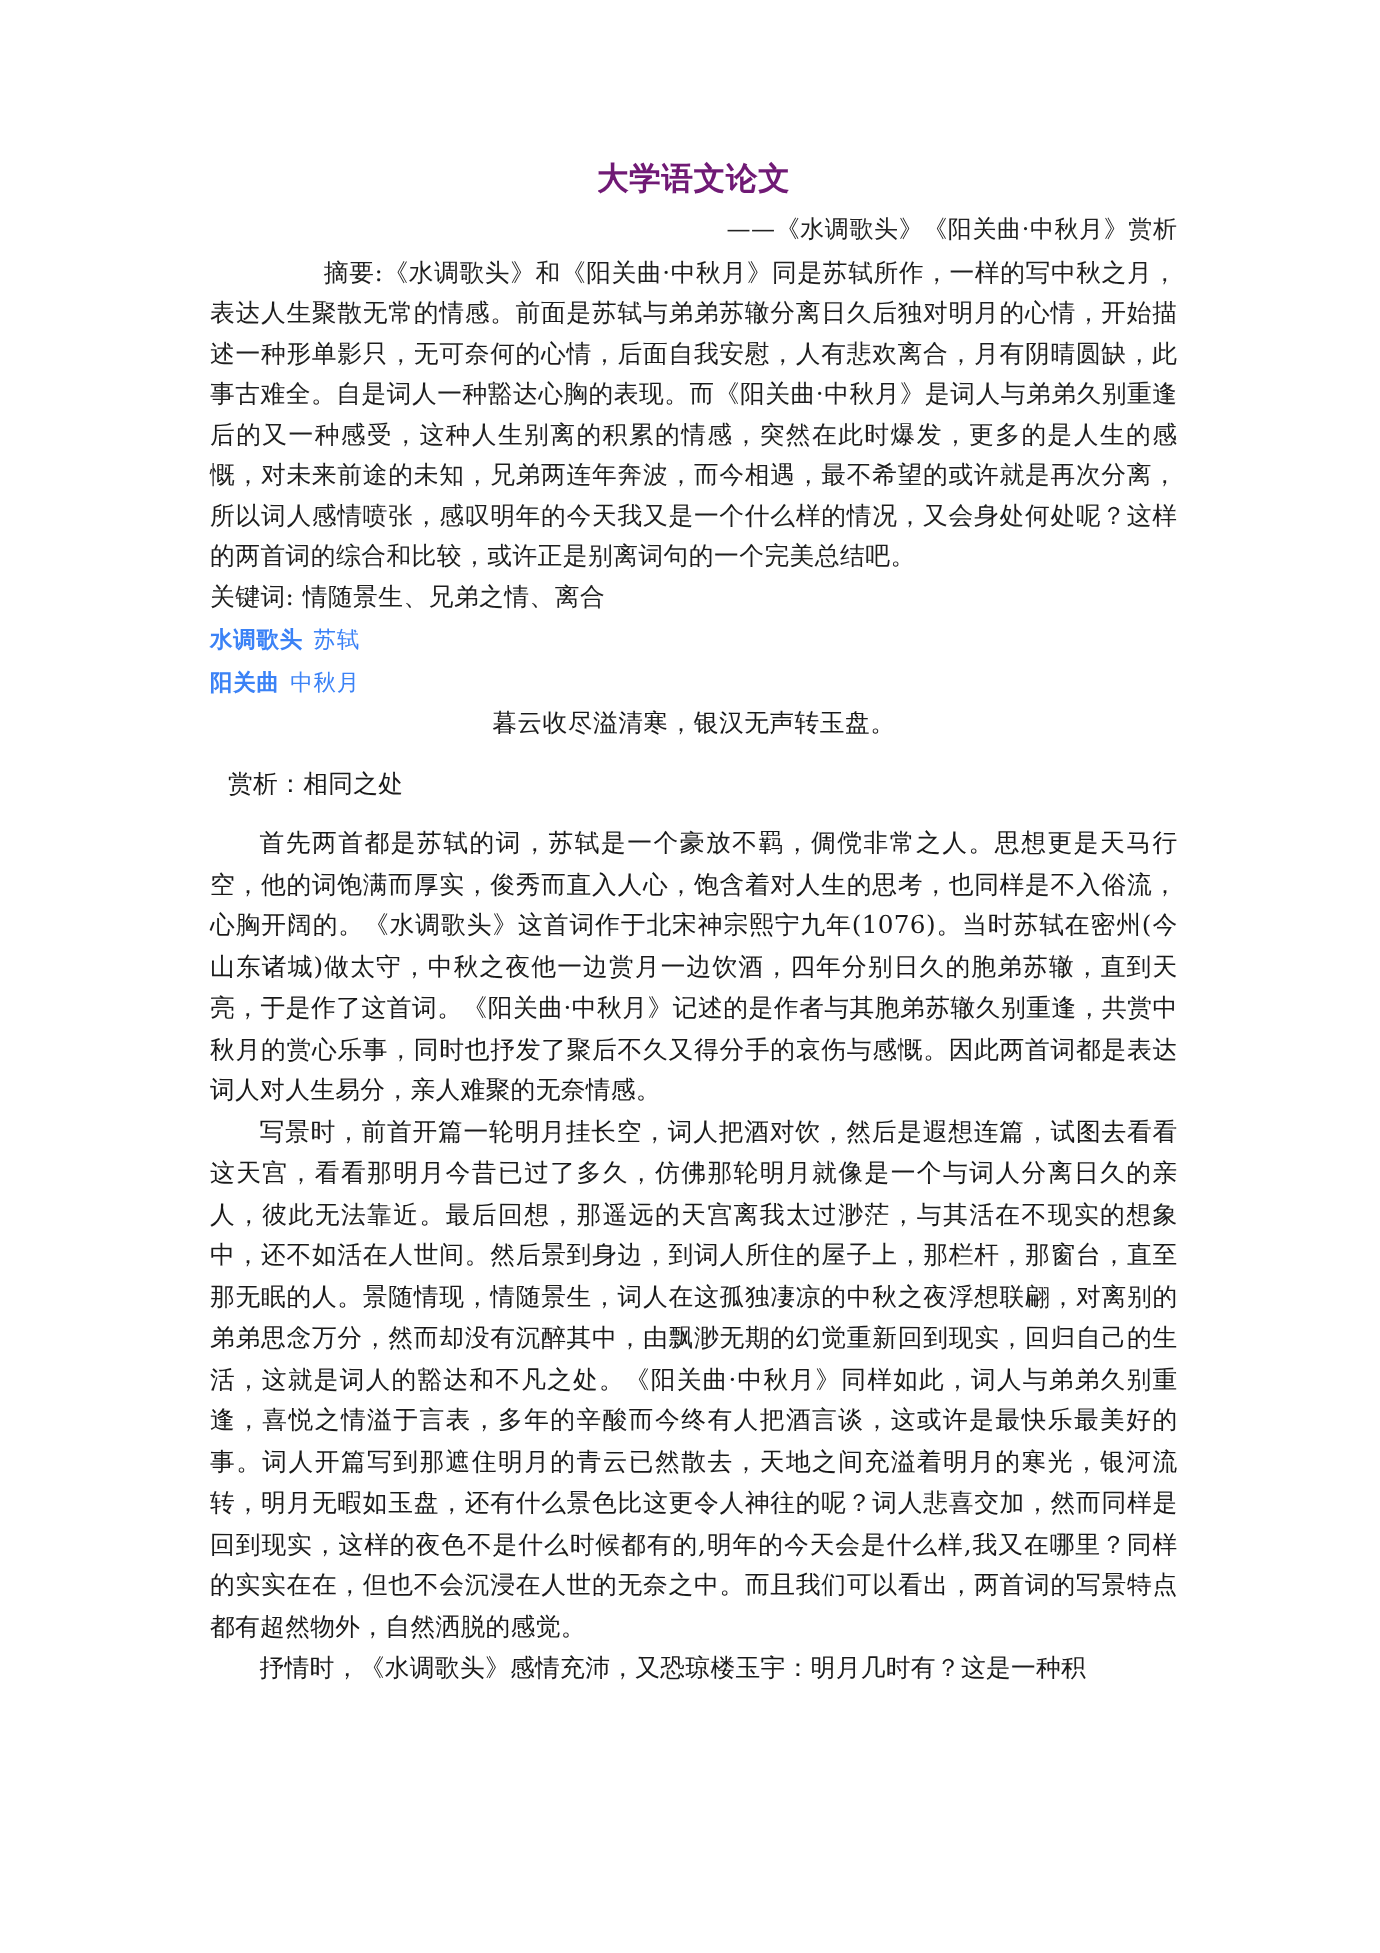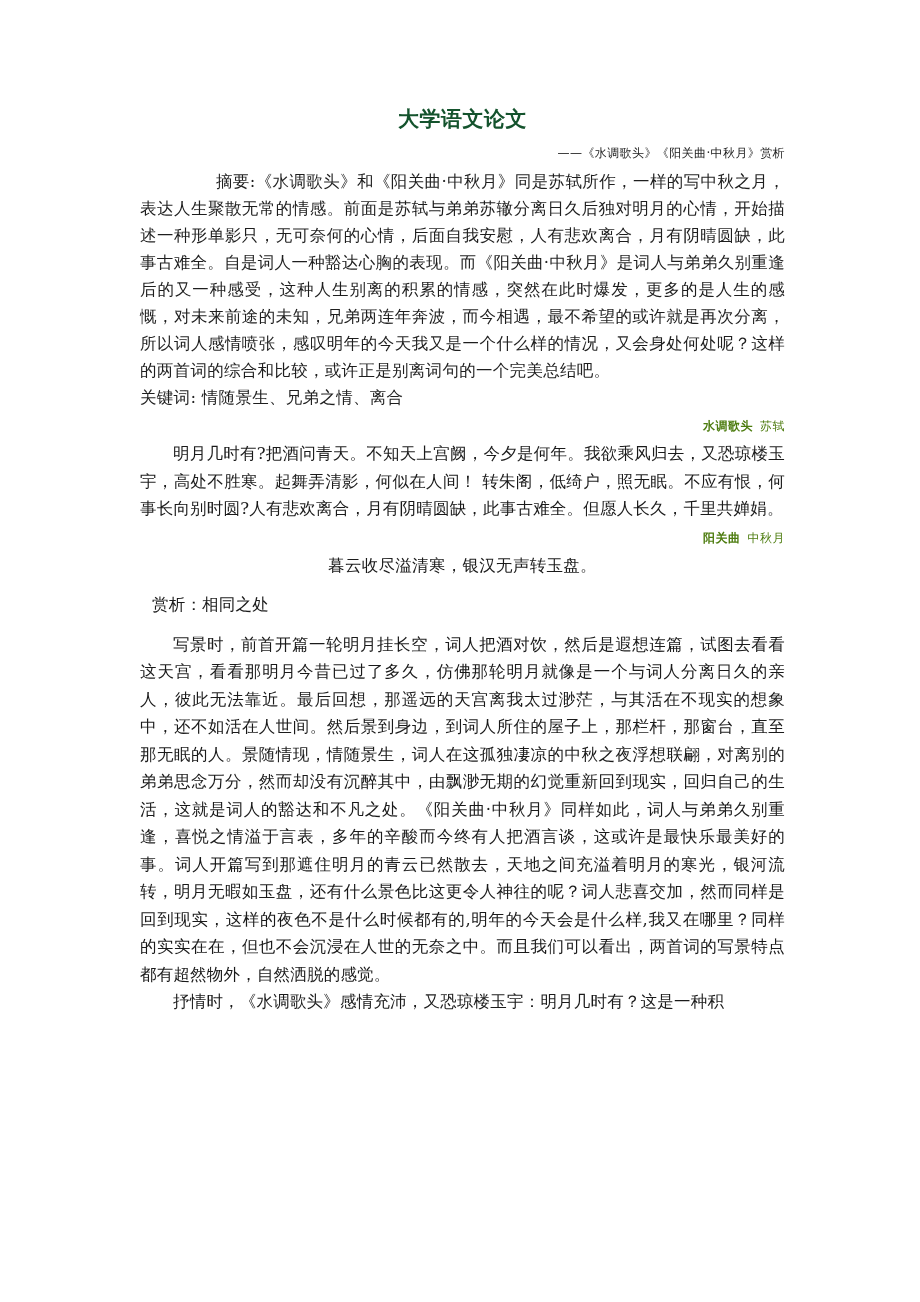--- a/index.html
+++ b/index.html
@@ -28,28 +28,28 @@
     width: 645px;
   }
 
   
   .doc-title {
     text-align: center;
     font-family: "DejaVu Sans", "Liberation Sans", sans-serif;
     font-weight: bold;
     font-size: 21px;
     line-height: 30px;
-    color: #14532d;
+    color: #701a75;
     letter-spacing: 0.5px;
     margin: 0 0 6px 0;
   }
   .doc-subtitle {
     text-align: right;
     font-family: "DejaVu Serif", "Liberation Serif", serif;
-    font-size: 12px;
+    font-size: 16px;
     line-height: 26px;
     color: #222222;
     margin: 0 0 2px 0;
     letter-spacing: 0.4px;
   }
 
   
   .kai {
     font-family: "DejaVu Serif", "Liberation Serif", serif;
     font-size: 16.5px;
@@ -63,24 +63,24 @@
   .abstract {
     text-indent: 4.6em;
   }
   .keywords {
     text-indent: 0;
     margin-top: 0px;
   }
 
   
   .poem-head {
-    text-align: right;
-    font-size: 12px;
+    text-align: left;
+    font-size: 15px;
     line-height: 28px;
-    color: #4d7c0f;
+    color: #3b82f6;
     font-family: "DejaVu Sans", "Liberation Sans", sans-serif;
     margin: 1px 0 0 0;
   }
   .poem-head .t {
     font-weight: bold;
     letter-spacing: 0.5px;
   }
   .poem-head .a {
     font-weight: normal;
     font-family: "DejaVu Serif", "Liberation Serif", serif;
@@ -133,29 +133,29 @@
     <div class="doc-subtitle">——《水调歌头》《阳关曲·中秋月》赏析</div>
 
     <p class="kai abstract">摘要:《水调歌头》和《阳关曲·中秋月》同是苏轼所作，一样的写中秋之月，表达人生聚散无常的情感。前面是苏轼与弟弟苏辙分离日久后独对明月的心情，开始描述一种形单影只，无可奈何的心情，后面自我安慰，人有悲欢离合，月有阴晴圆缺，此事古难全。自是词人一种豁达心胸的表现。而《阳关曲·中秋月》是词人与弟弟久别重逢后的又一种感受，这种人生别离的积累的情感，突然在此时爆发，更多的是人生的感慨，对未来前途的未知，兄弟两连年奔波，而今相遇，最不希望的或许就是再次分离，所以词人感情喷张，感叹明年的今天我又是一个什么样的情况，又会身处何处呢？这样的两首词的综合和比较，或许正是别离词句的一个完美总结吧。</p>
 
     <p class="kai keywords">关键词: 情随景生、兄弟之情、离合</p>
 
     <div class="poem-head">
       <span class="t">水调歌头</span><span class="a">苏轼</span>
     </div>
 
-    <p class="body-p">明月几时有?把酒问青天。不知天上宫阙，今夕是何年。我欲乘风归去，又恐琼楼玉宇，高处不胜寒。起舞弄清影，何似在人间！ 转朱阁，低绮户，照无眠。不应有恨，何事长向别时圆?人有悲欢离合，月有阴晴圆缺，此事古难全。但愿人长久，千里共婵娟。</p>
 
     <div class="poem-head">
       <span class="t">阳关曲</span><span class="a">中秋月</span>
     </div>
 
     <p class="poem-line">暮云收尽溢清寒，银汉无声转玉盘。</p>
 
     <p class="flow-line">赏析：相同之处</p>
 
+    <p class="body-p">首先两首都是苏轼的词，苏轼是一个豪放不羁，倜傥非常之人。思想更是天马行空，他的词饱满而厚实，俊秀而直入人心，饱含着对人生的思考，也同样是不入俗流，心胸开阔的。《水调歌头》这首词作于北宋神宗熙宁九年(1076)。当时苏轼在密州(今山东诸城)做太守，中秋之夜他一边赏月一边饮酒，四年分别日久的胞弟苏辙，直到天亮，于是作了这首词。《阳关曲·中秋月》记述的是作者与其胞弟苏辙久别重逢，共赏中秋月的赏心乐事，同时也抒发了聚后不久又得分手的哀伤与感慨。因此两首词都是表达词人对人生易分，亲人难聚的无奈情感。</p>
 
     <p class="body-p">写景时，前首开篇一轮明月挂长空，词人把酒对饮，然后是遐想连篇，试图去看看这天宫，看看那明月今昔已过了多久，仿佛那轮明月就像是一个与词人分离日久的亲人，彼此无法靠近。最后回想，那遥远的天宫离我太过渺茫，与其活在不现实的想象中，还不如活在人世间。然后景到身边，到词人所住的屋子上，那栏杆，那窗台，直至那无眠的人。景随情现，情随景生，词人在这孤独凄凉的中秋之夜浮想联翩，对离别的弟弟思念万分，然而却没有沉醉其中，由飘渺无期的幻觉重新回到现实，回归自己的生活，这就是词人的豁达和不凡之处。《阳关曲·中秋月》同样如此，词人与弟弟久别重逢，喜悦之情溢于言表，多年的辛酸而今终有人把酒言谈，这或许是最快乐最美好的事。词人开篇写到那遮住明月的青云已然散去，天地之间充溢着明月的寒光，银河流转，明月无暇如玉盘，还有什么景色比这更令人神往的呢？词人悲喜交加，然而同样是回到现实，这样的夜色不是什么时候都有的,明年的今天会是什么样,我又在哪里？同样的实实在在，但也不会沉浸在人世的无奈之中。而且我们可以看出，两首词的写景特点都有超然物外，自然洒脱的感觉。</p>
 
     <p class="body-p">抒情时，《水调歌头》感情充沛，又恐琼楼玉宇：明月几时有？这是一种积</p>
 
   </div>
 </div>
 
 </body></html>

